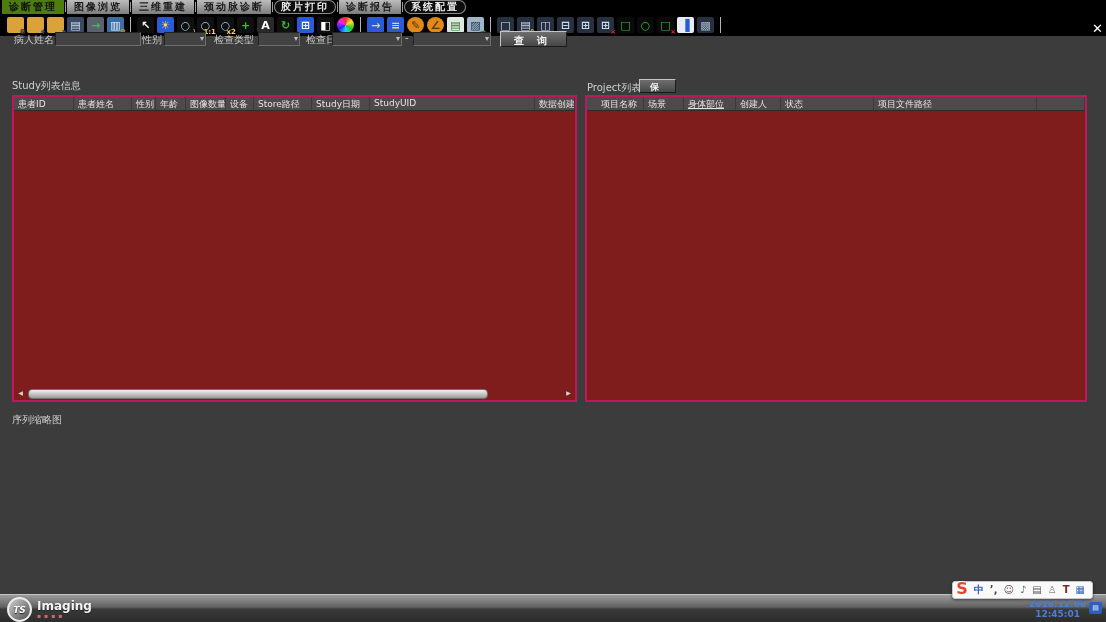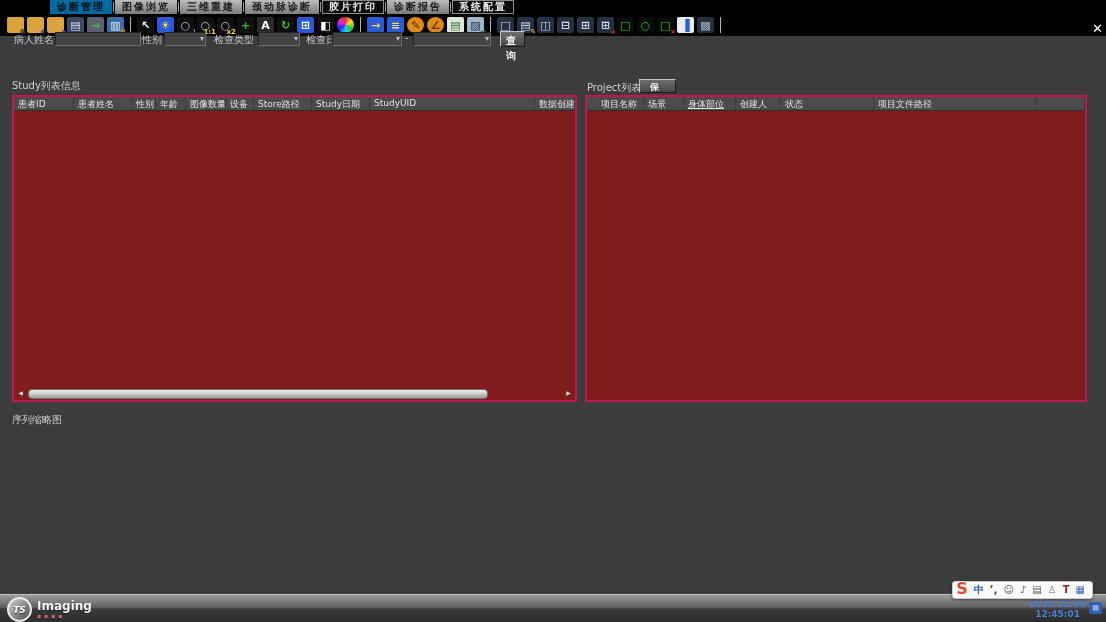--- a/index.html
+++ b/index.html
@@ -2,23 +2,23 @@
 <html><head>
 <meta charset="utf-8">
 <style>
   html,body{margin:0;padding:0;background:#222;}
   .screen{position:relative;width:1106px;height:622px;background:#3c3c3c;overflow:hidden;
           font-family:"DejaVu Sans",sans-serif;-webkit-font-smoothing:antialiased;}
 
   
   .tabbar{position:absolute;top:0;left:0;right:0;height:14px;background:#000;display:flex;align-items:stretch;padding-left:2px;}
   .tab{font-size:10px;line-height:14px;padding:0 7px;font-weight:bold;letter-spacing:2px;white-space:nowrap;cursor:default;}
-  .tab.active{background:#0369a1;color:#111;margin-left:48px;}
+  .tab.active{background:#4d7c0f;color:#111;}
   .tab.raised{background:linear-gradient(#bdbdbd,#7d7d7d);color:#1c1c1c;}
-  .tab.dark{background:#0d0d0d;color:#ececec;box-shadow:inset 0 0 0 1px #8a8a8a;}
+  .tab.dark{background:#0d0d0d;color:#ececec;box-shadow:inset 0 0 0 1px #8a8a8a;border-radius:7px;}
   .tab-sep{width:1px;background:#9a9a9a;margin:2px 1px;}
 
   
   .toolbar{position:absolute;top:14px;left:0;right:0;height:22px;background:#000;display:flex;align-items:center;padding-left:7px;}
   .tbi{width:17px;height:16px;border-radius:2px;margin-right:3px;position:relative;display:flex;align-items:center;justify-content:center;
        font-size:11px;font-weight:bold;line-height:1;cursor:default;}
   .tbi.round{border-radius:50%;}
   .tbi .g{pointer-events:none;}
   .tbi .bdg{position:absolute;right:-2px;bottom:-3px;font-size:7px;font-weight:bold;line-height:7px;text-shadow:0 0 1px #000;}
   .tb-sep{width:1px;height:16px;background:#b5b5b5;margin:0 6px 0 3px;}
@@ -231,21 +231,21 @@
       <span></span><span class="arr">▾</span>
     </div>
     <span class="flabel" style="left:306px">检查日期</span>
     <div class="fsel" style="left:332px;width:68px">
       <span></span><span class="arr">▾</span>
     </div>
     <span class="dash" style="left:405px">-</span>
     <div class="fsel" style="left:413px;width:76px">
       <span></span><span class="arr">▾</span>
     </div>
-    <button class="qbtn" style="left:500px;width:25px">查 询</button>
+    <button class="qbtn" style="left:500px;width:67px">查 询</button>
   </div>
 
   <span class="sec-label" style="left:12px;top:79px">Study列表信息</span>
   <div class="panel" style="left:12px;top:95px;width:561px;height:303px">
     <div class="thead" id="study-thead">
         <div class="th" style="width: 60px;">患者ID</div>
         <div class="th" style="width: 58px;">患者姓名</div>
         <div class="th" style="width: 24px;">性别</div>
         <div class="th" style="width: 30px;">年龄</div>
         <div class="th" style="width: 40px;">图像数量</div>

